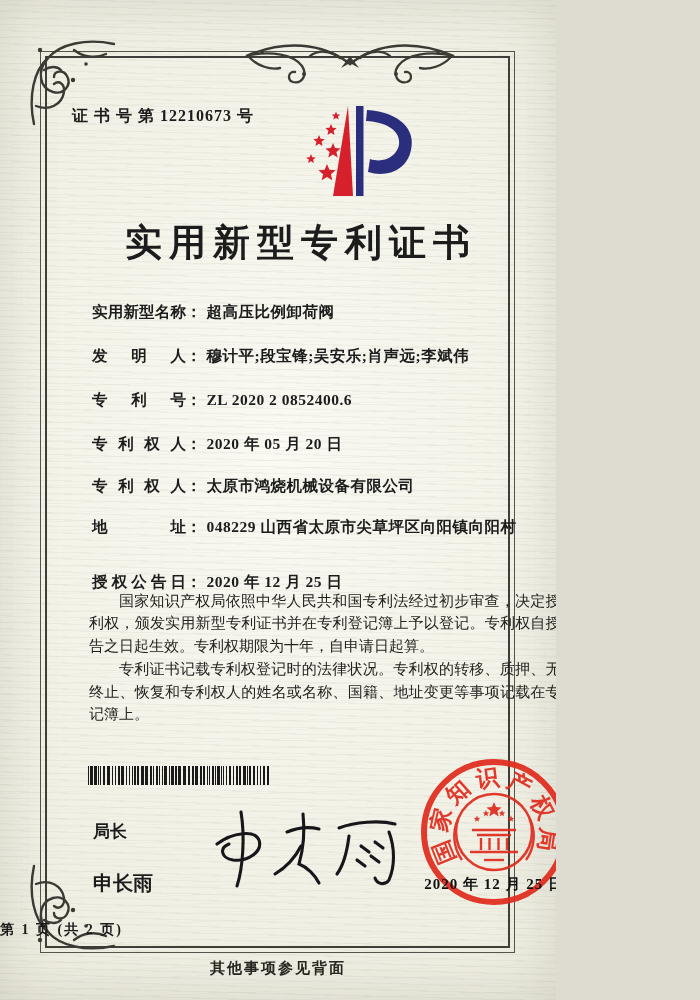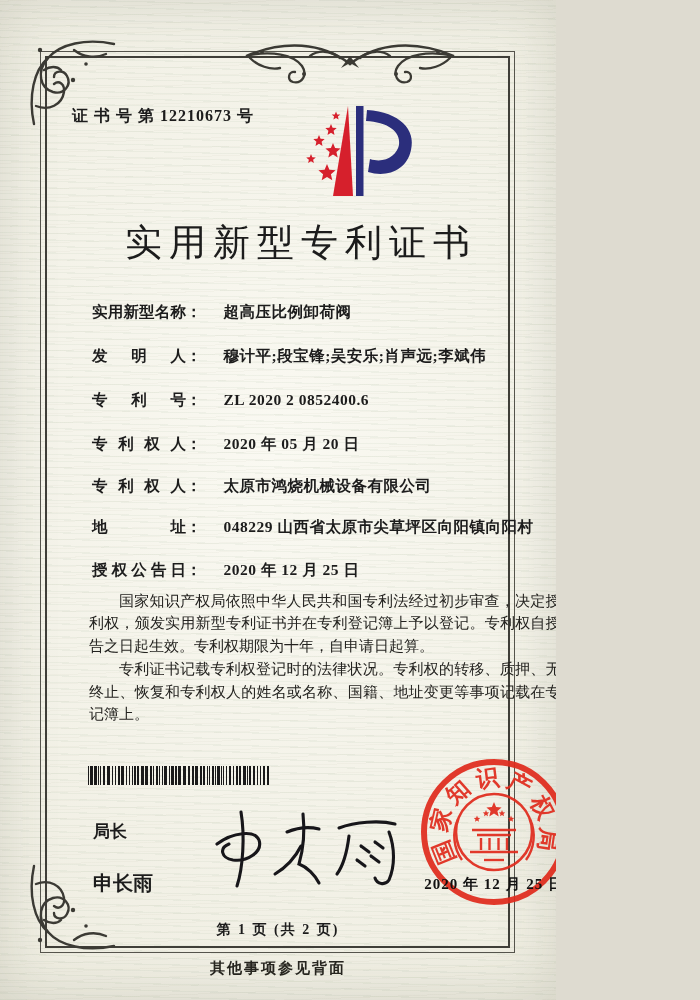--- a/index.html
+++ b/index.html
@@ -10,33 +10,33 @@
       repeating-linear-gradient(1.5deg, rgba(150,175,145,.10) 0 1.2px, rgba(0,0,0,0) 1.2px 6.5px),
       repeating-linear-gradient(-2deg, rgba(160,160,130,.06) 0 1px, rgba(0,0,0,0) 1px 9px),
       radial-gradient(120% 90% at 50% 45%, rgba(255,255,252,.55) 0%, rgba(216,214,196,.35) 100%);
     box-shadow: inset 0 0 60px rgba(90,90,70,.18);
     font-family:"Liberation Serif","DejaVu Serif",serif;
     color:var(--ink,#1c1c1c);
   }
   .frame-thick{position:absolute;top:56px;left:45px;right:46px;bottom:52px;border:2.5px solid #3f3e38;}
   .frame-thin{position:absolute;top:51px;left:40px;right:41px;bottom:47px;border:1px solid #55544c;}
   .cert-no{position:absolute;left:72px;top:106px;font-size:16px;font-weight:600;letter-spacing:1px;white-space:nowrap;}
-  .title{position:absolute;left:0;right:0;top:218px;text-align:center;font-size:37px;font-weight:400;letter-spacing:7px;white-space:nowrap;padding-left:46px;}
+  .title{position:absolute;left:0;right:0;top:218px;text-align:center;font-size:37px;font-weight:700;letter-spacing:7px;white-space:nowrap;padding-left:46px;}
   .field-row{position:absolute;left:92px;white-space:nowrap;font-size:15.5px;font-weight:600;}
   .f-label{display:inline-block;width:94px;text-align:justify;text-align-last:justify;vertical-align:bottom;}
   .f-colon{display:inline-block;}
-  .f-value{display:inline-block;margin-left:22px;letter-spacing:.5px;}
+  .f-value{display:inline-block;margin-left:5px;letter-spacing:.5px;}
   .grant2{position:absolute;left:352px;top:0;white-space:nowrap;}
   .g-label{letter-spacing:3px;font-weight:600;}
   .paras{position:absolute;left:88px;top:589px;width:504px;font-size:15px;line-height:22.4px;text-align:justify;color:#23221f;}
   .paras p{margin:1px;text-indent:2em;font-weight:400;}
   .sig-title{position:absolute;left:93px;top:820px;font-size:17px;font-weight:600;}
   .sig-name{position:absolute;left:93px;top:850px;font-size:20px;font-weight:600;margin-top:20px;}
   .seal-date{position:absolute;left:420px;top:875px;width:148px;text-align:center;font-size:15px;font-weight:700;color:#111;letter-spacing:1px;z-index:5;}
-  .page-info{position:absolute;left:0;right:0;top:921px;text-align:center;font-size:14px;font-weight:600;letter-spacing:2px;}
+  .page-info{position:absolute;left:0;right:0;top:921px;font-size:14px;font-weight:600;letter-spacing:2px;}
   .back-note{position:absolute;left:0;right:0;top:959px;text-align:center;font-size:15px;font-weight:600;letter-spacing:2px;color:#26251f;}
   svg{position:absolute;overflow:visible;}
   .flourish{color:#3b3a34;}
 </style>
 </head>
 <body>
 
 <div class="page" style="--seal-red: #e02a1c; --logo-red: #d6202c; --logo-blue: #2b2e7c; --ink: #1c1c1c;">
 
   <div class="frame-thin"></div>
@@ -431,21 +431,21 @@
   </div>
   <div class="field-row" style="top:434px">
     <span class="f-label">专利权人</span><span class="f-colon">：</span><span class="f-value">2020 年 05 月 20 日</span>
   </div>
   <div class="field-row" style="top:476px">
     <span class="f-label">专利权人</span><span class="f-colon">：</span><span class="f-value">太原市鸿烧机械设备有限公司</span>
   </div>
   <div class="field-row" style="top:517px">
     <span class="f-label">地址</span><span class="f-colon">：</span><span class="f-value">048229 山西省太原市尖草坪区向阳镇向阳村</span>
   </div>
-  <div class="field-row" style="top:560px;right:92px">
+  <div class="field-row" style="top:572px;right:92px">
     <span class="f-label">授权公告日</span><span class="f-colon">：</span><span class="f-value">2020 年 12 月 25 日</span>
   </div>
 
   <div class="paras">
     <p>国家知识产权局依照中华人民共和国专利法经过初步审查，决定授予专利权，颁发实用新型专利证书并在专利登记簿上予以登记。专利权自授权公告之日起生效。专利权期限为十年，自申请日起算。</p>
     <p>专利证书记载专利权登记时的法律状况。专利权的转移、质押、无效、终止、恢复和专利权人的姓名或名称、国籍、地址变更等事项记载在专利登记簿上。</p>
   </div>
 
   <svg id="barcode" style="left:88px;top:766px" width="184" height="19" viewBox="0 0 184 19">
       <rect x="0" y="0" width="1" height="19" fill="#1a1a1a"></rect>

